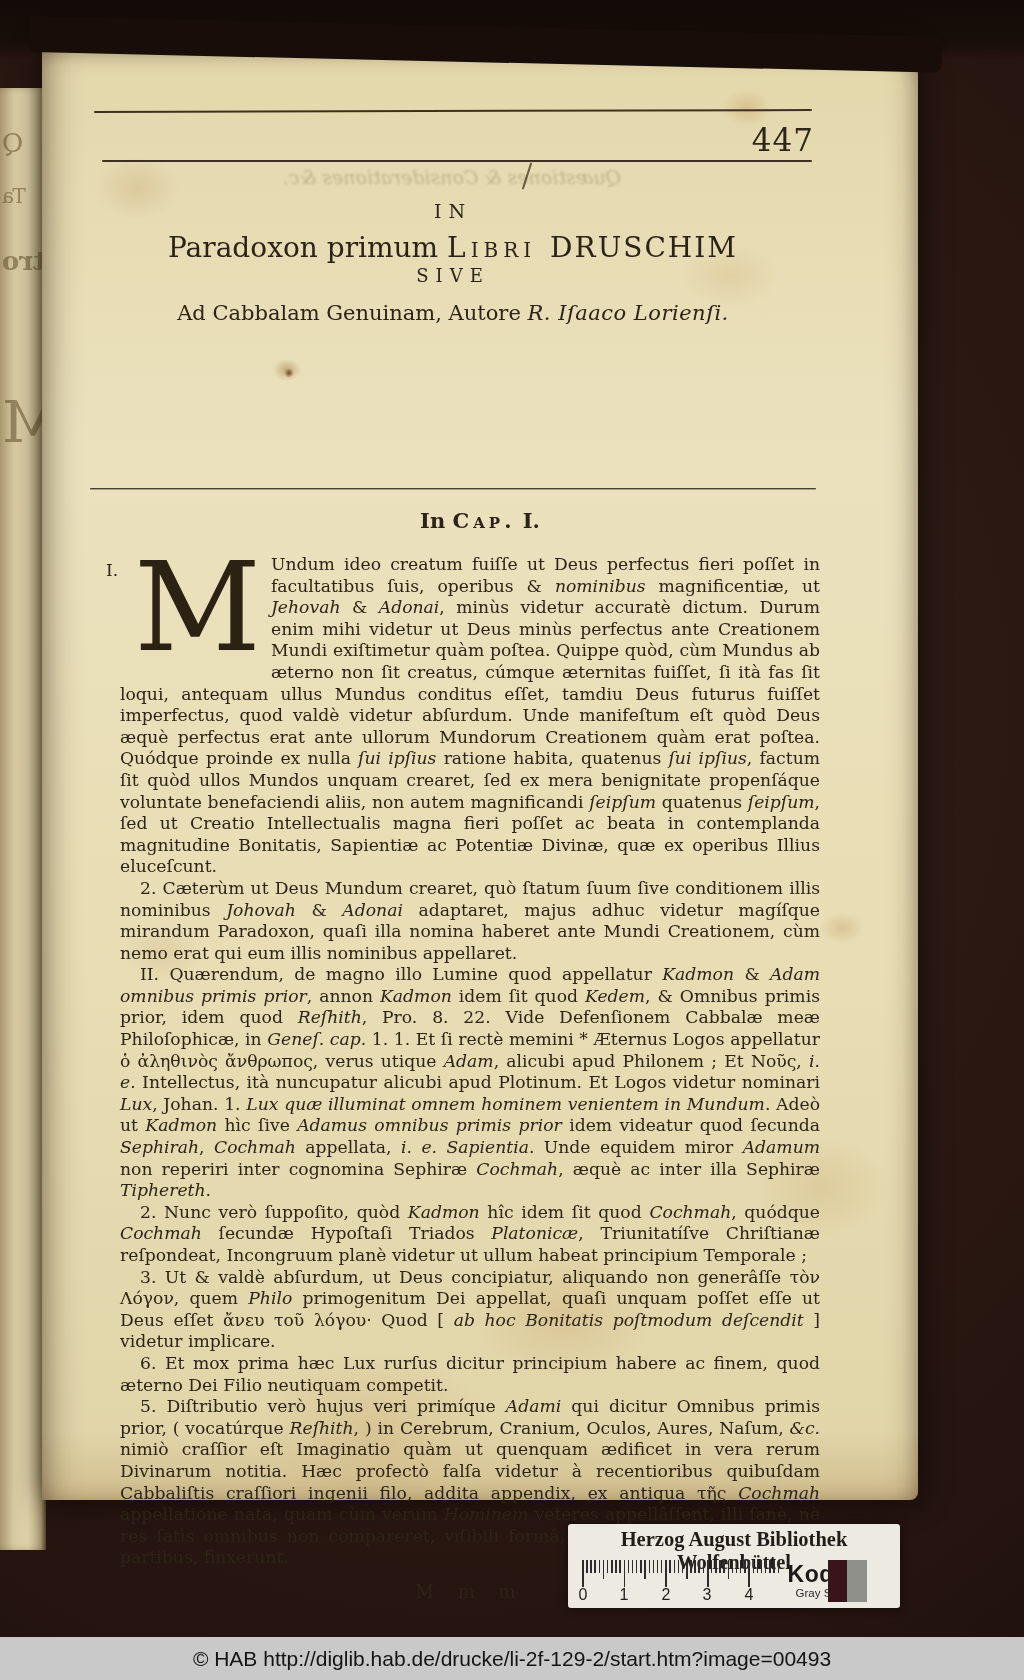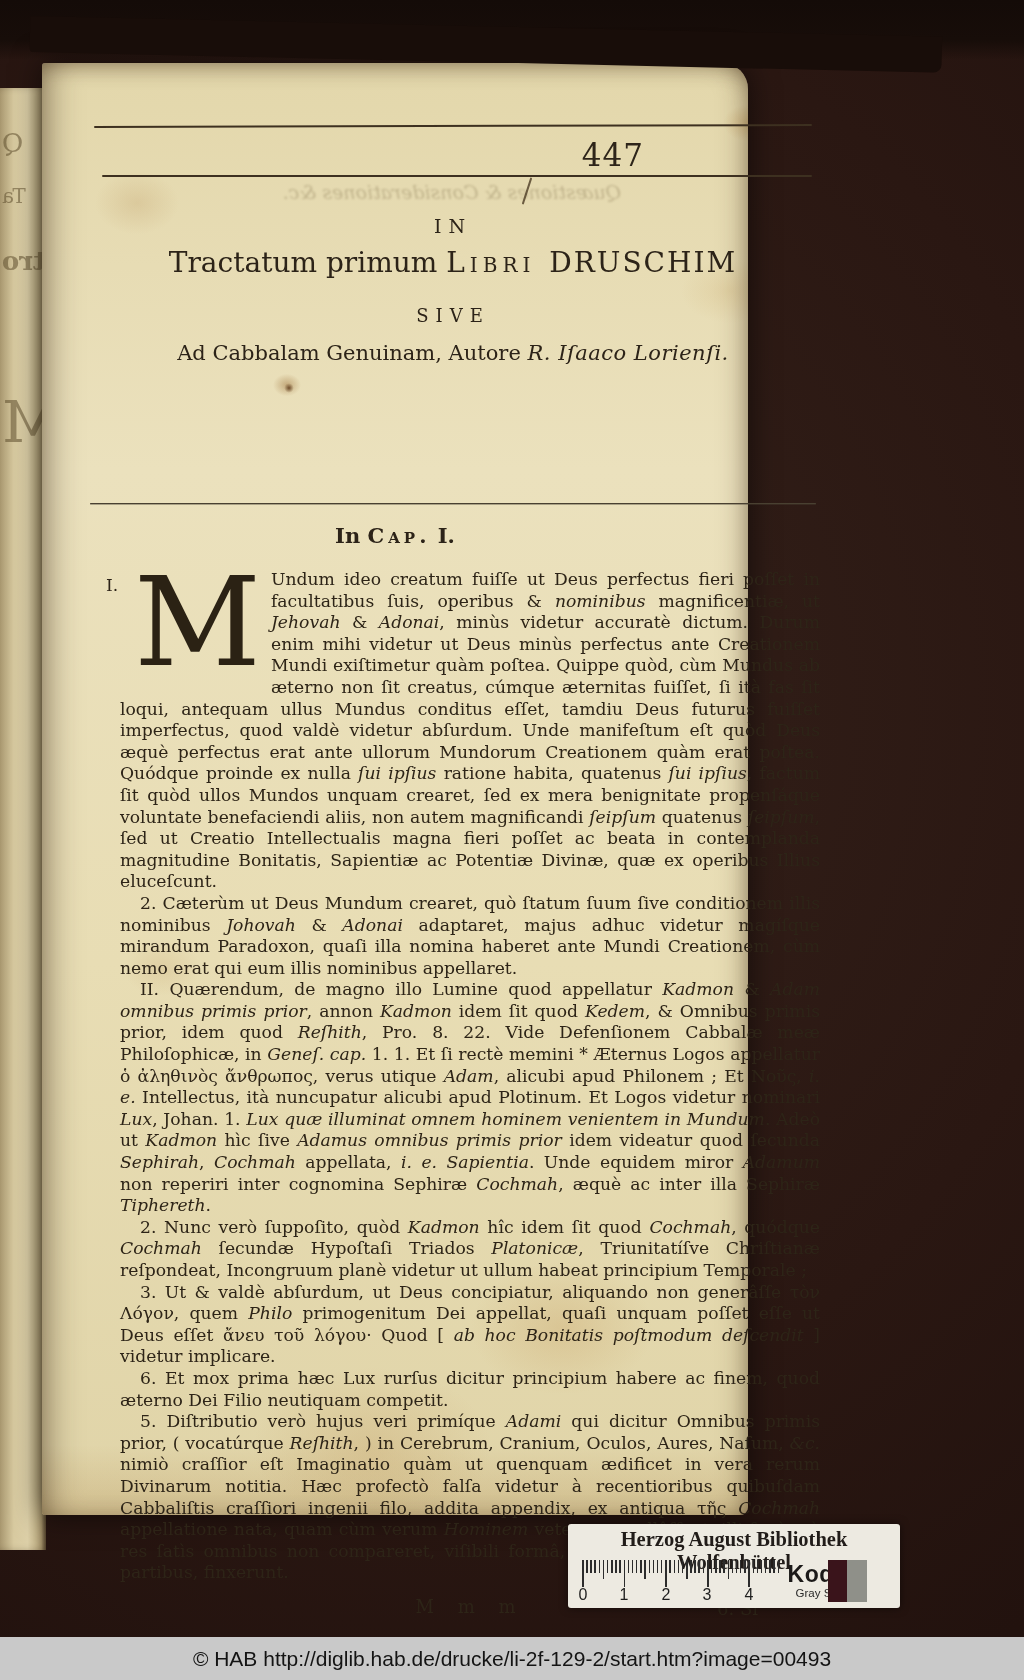--- a/index.html
+++ b/index.html
@@ -21,21 +21,21 @@
     position:absolute;transform:scaleX(-1);color:rgba(95,78,45,.55);
     filter:blur(.6px);left:2px;white-space:nowrap;
   }
   .gs0{top:40px;font-size:26px;}
   .gs1{top:96px;font-size:20px;}
   .gs2{top:158px;font-size:26px;font-weight:bold;}
   .gs3{top:300px;font-size:58px;}
 
   
   .page{
-    position:absolute;left:42px;top:63px;width:706px;height:1452px;
+    position:absolute;left:42px;top:48px;width:876px;height:1452px;
     background:
       radial-gradient(6px 6px at 247px 325px, rgba(92,56,24,.85), rgba(92,56,24,0) 80%),
       radial-gradient(20px 16px at 245px 322px, rgba(150,104,48,.45), rgba(150,104,48,0) 70%),
       radial-gradient(34px 26px at 705px 60px, rgba(194,152,88,.38), rgba(194,152,88,0) 70%),
       radial-gradient(70px 46px at 688px 228px, rgba(200,165,100,.22), rgba(200,165,100,0) 70%),
       radial-gradient(130px 95px at 520px 1265px, rgba(196,156,94,.30), rgba(196,156,94,0) 70%),
       radial-gradient(170px 115px at 330px 1385px, rgba(190,150,90,.28), rgba(190,150,90,0) 70%),
       radial-gradient(95px 72px at 780px 1140px, rgba(196,160,98,.24), rgba(196,160,98,0) 70%),
       radial-gradient(55px 40px at 120px 905px, rgba(186,150,95,.20), rgba(186,150,95,0) 70%),
       radial-gradient(30px 22px at 800px 880px, rgba(172,132,72,.28), rgba(172,132,72,0) 72%),
@@ -75,21 +75,21 @@
   }
 
   .title-block{position:absolute;left:50px;top:140px;width:722px;text-align:center;}
   .t1{font-size:25px;}
   .t1 .sc{font-variant:small-caps;letter-spacing:3px;}
   .t1 .tail{font-size:21px;letter-spacing:.5px;}
   .t2{margin-top:12px;font-size:19px;letter-spacing:7px;}
   .t3{margin-top:9px;font-size:28px;}
   .t3 .sc3{font-variant:small-caps;letter-spacing:5px;}
   .t3 .it3{letter-spacing:2px;}
-  .t4{margin-top:26px;font-size:18px;letter-spacing:7px;}
+  .t4{margin-top:1px;font-size:18px;letter-spacing:7px;}
   .t5{margin-top:8px;font-size:45px;letter-spacing:1px;color:#2b2216;}
   .t6{margin-top:15px;font-size:21px;}
   .t6 i{letter-spacing:.5px;}
 
   .chapter{position:absolute;left:0;right:0;top:460px;text-align:center;font-size:21px;font-weight:bold;}
   .chapter .sc-ch{font-variant:small-caps;letter-spacing:4px;}
 
   .margin-note{position:absolute;left:64px;top:512px;font-size:17px;}
 
   .body-text{
@@ -152,21 +152,21 @@
 
   <div class="page">
     <div class="rule rule-top"></div>
     <div class="page-number">447</div>
     <div class="rule rule-under"></div>
     <div class="ghost-header">Quæstiones &amp; Considerationes &amp;c.</div>
     <div class="pen-mark"></div>
 
     <div class="title-block">
       <div class="t2">IN</div>
-      <div class="t3"><span>Tractatum primum </span><span class="sc3">Libri </span><span class="it3">DRUSCHIM</span></div>
+      <div class="t3"><span>Paradoxon primum </span><span class="sc3">Libri </span><span class="it3">DRUSCHIM</span></div>
       <div class="t4">SIVE</div>
       <div class="t6"><span>Ad Cabbalam Genuinam, Autore </span><i>R. Iſaaco Lorienſi.</i></div>
     </div>
 
     <div class="rule rule-chapter"></div>
     <div class="chapter"><span>In </span><span class="sc-ch">Cap.</span><span> I.</span></div>
 
     <div class="margin-note">I.</div>
 
     <div class="body-text">

